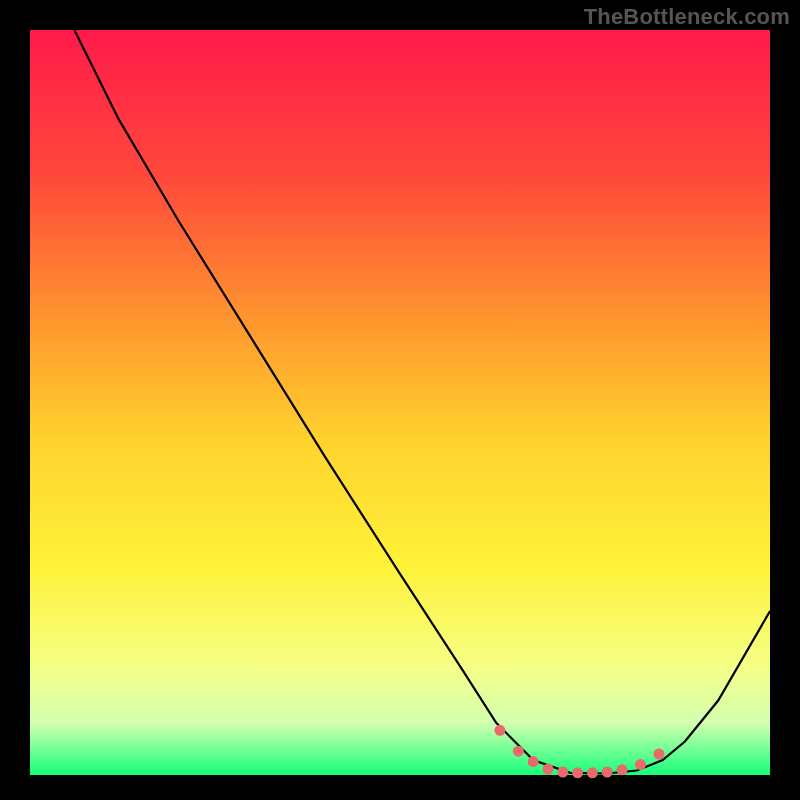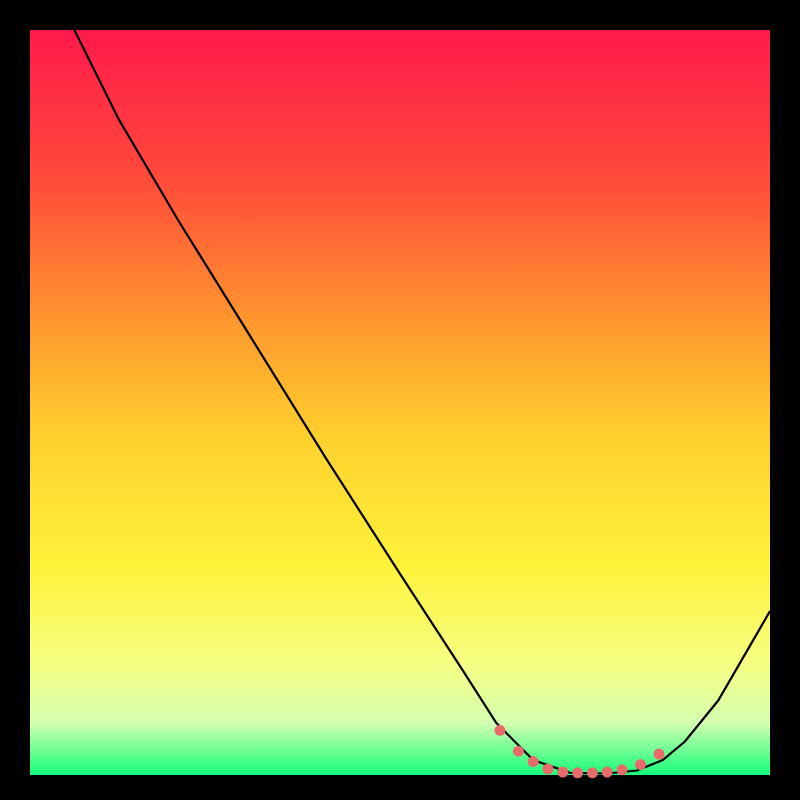--- a/index.html
+++ b/index.html
@@ -34,20 +34,21 @@
     left: 0;
     width: 800px;
     height: 800px;
   }
 </style>
 </head>
 <body>
 
 <div class="outer">
 
+  <div class="attribution">TheBottleneck.com</div>
 
   <svg class="chart-svg" viewBox="0 0 800 800" preserveAspectRatio="none">
     <defs>
       <linearGradient id="bg-grad" x1="0" y1="0" x2="0" y2="1">
 
       <stop offset="0.0%" stop-color="#ff1a4b"></stop>
           <stop offset="20.0%" stop-color="#ff4a3a"></stop>
           <stop offset="40.0%" stop-color="#ff9a2e"></stop>
           <stop offset="55.0%" stop-color="#ffd22e"></stop>
           <stop offset="72.0%" stop-color="#fff23a"></stop>

